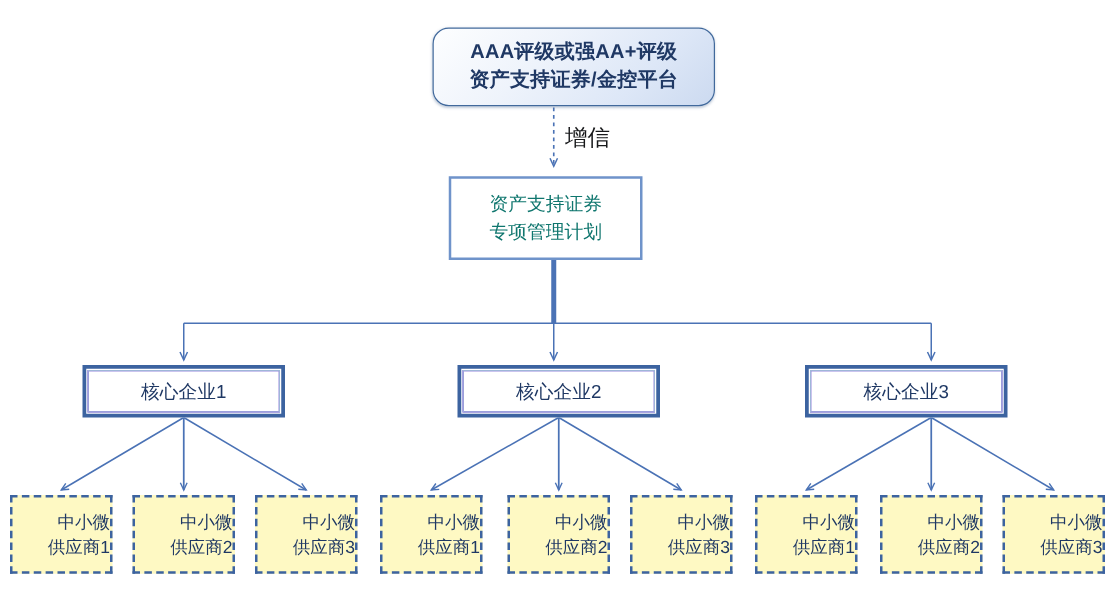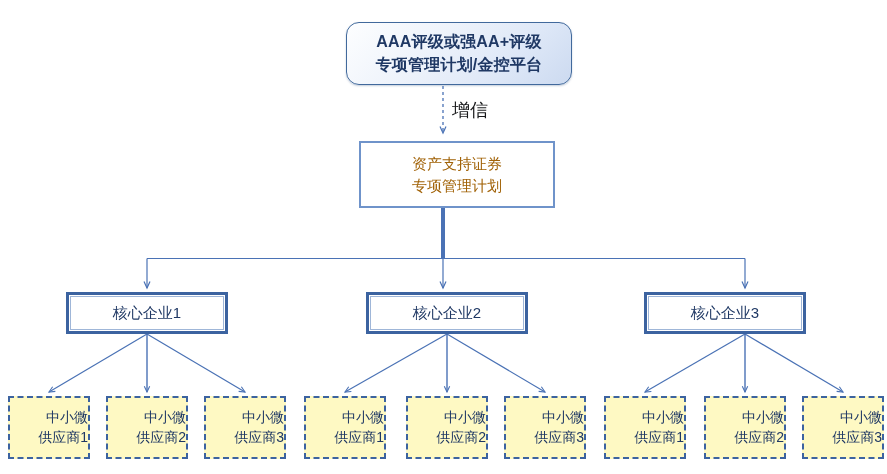--- a/index.html
+++ b/index.html
@@ -47,30 +47,30 @@
     font-size: 16px;
     line-height: 1.42;
     letter-spacing: 0.2px;
   }
 
   
   .node-plan {
     position: absolute;
     left: 359px;
     top: 141px;
-    width: 196px;
+    width: 155px;
     height: 67px;
     box-sizing: border-box;
     border: 2px solid #6f93ca;
     background: #ffffff;
     display: flex;
     flex-direction: column;
     align-items: center;
     justify-content: center;
-    color: #a16207;
+    color: #0f766e;
     font-size: 15px;
     line-height: 1.45;
   }
 
   
   .node-core {
     position: absolute;
     top: 292px;
     width: 162px;
     height: 42px;
@@ -166,21 +166,21 @@
 
     <g>
       <line x1="745" y1="334" x2="645" y2="392" stroke="#4a72b5" stroke-width="1.2" marker-end="url(#ah-open-thin)"></line>
       <line x1="745" y1="334" x2="745" y2="392" stroke="#4a72b5" stroke-width="1.4" marker-end="url(#ah-open-thin)"></line>
       <line x1="745" y1="334" x2="843" y2="392" stroke="#4a72b5" stroke-width="1.2" marker-end="url(#ah-open-thin)"></line>
     </g>
   </svg>
 
   <div class="node-guarantor">
     <span>AAA评级或强AA+评级</span>
-    <span>专项管理计划/金控平台</span>
+    <span>资产支持证券/金控平台</span>
   </div>
 
   <div class="edge-label">增信</div>
 
   <div class="node-plan">
     <span>资产支持证券</span>
     <span>专项管理计划</span>
   </div>
 
   <div class="node-core" style="left:66px;">

